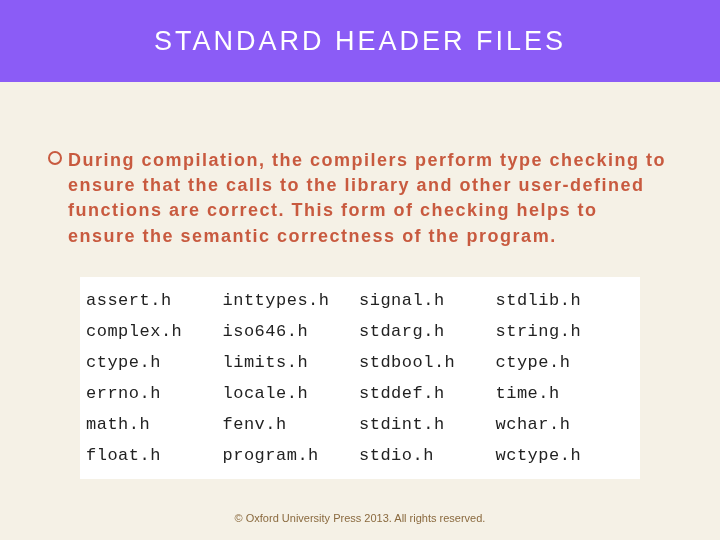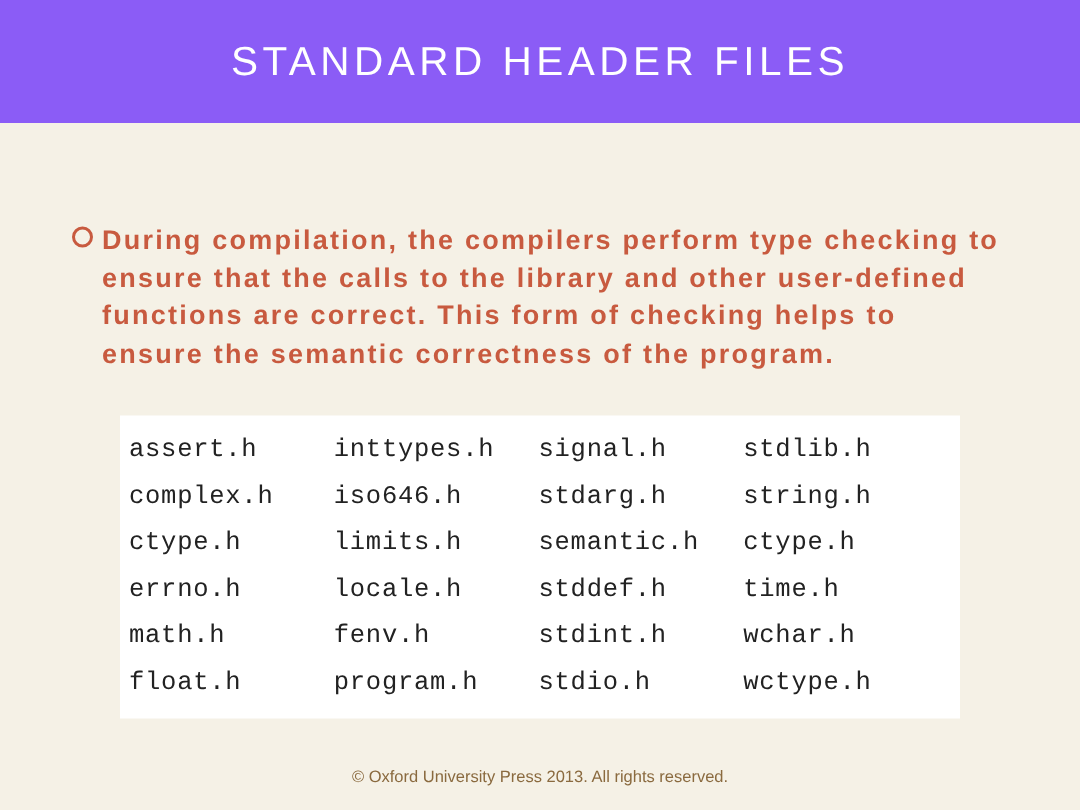--- a/index.html
+++ b/index.html
@@ -94,21 +94,21 @@
         <div class="hdr-cell">assert.h</div>
         <div class="hdr-cell">inttypes.h</div>
         <div class="hdr-cell">signal.h</div>
         <div class="hdr-cell">stdlib.h</div>
         <div class="hdr-cell">complex.h</div>
         <div class="hdr-cell">iso646.h</div>
         <div class="hdr-cell">stdarg.h</div>
         <div class="hdr-cell">string.h</div>
         <div class="hdr-cell">ctype.h</div>
         <div class="hdr-cell">limits.h</div>
-        <div class="hdr-cell">semantic.h</div>
+        <div class="hdr-cell">stdbool.h</div>
         <div class="hdr-cell">ctype.h</div>
         <div class="hdr-cell">errno.h</div>
         <div class="hdr-cell">locale.h</div>
         <div class="hdr-cell">stddef.h</div>
         <div class="hdr-cell">time.h</div>
         <div class="hdr-cell">math.h</div>
         <div class="hdr-cell">fenv.h</div>
         <div class="hdr-cell">stdint.h</div>
         <div class="hdr-cell">wchar.h</div>
         <div class="hdr-cell">float.h</div>

